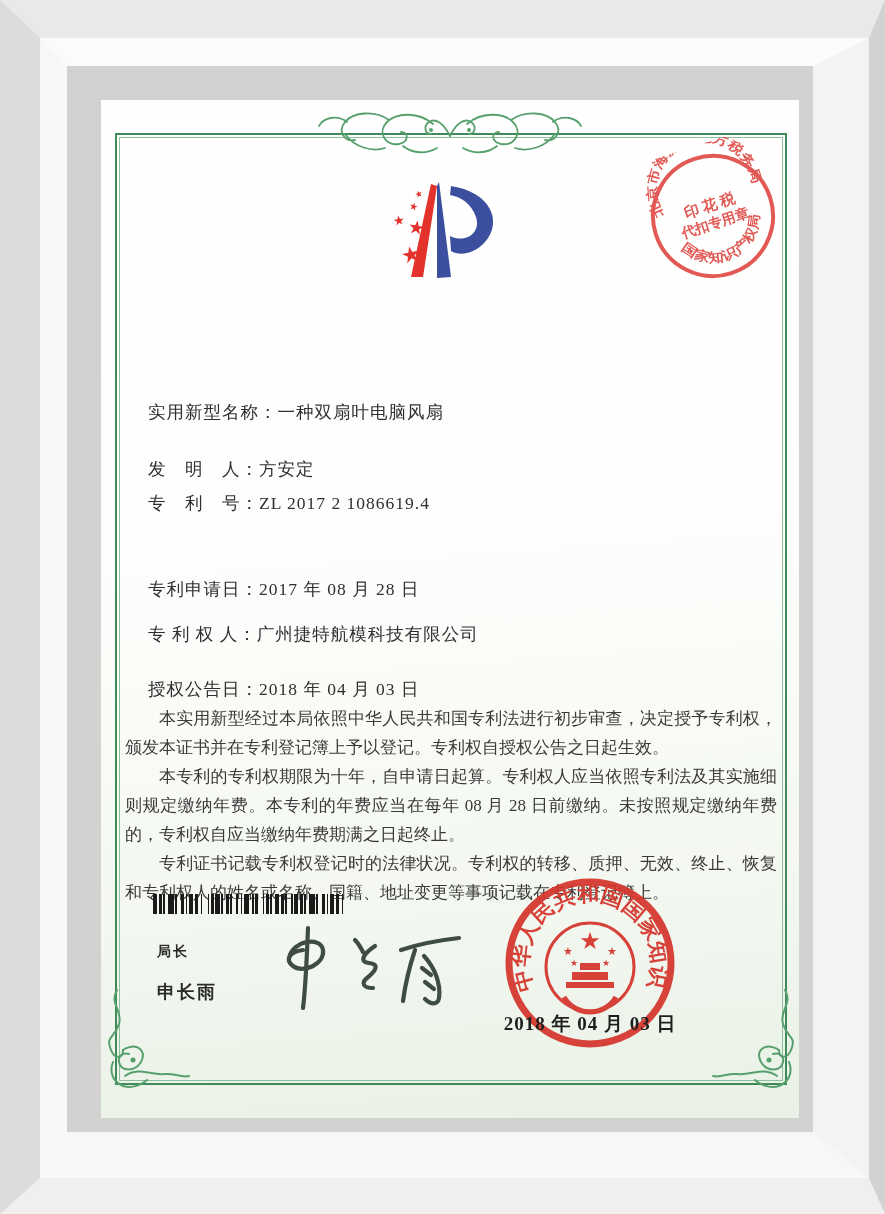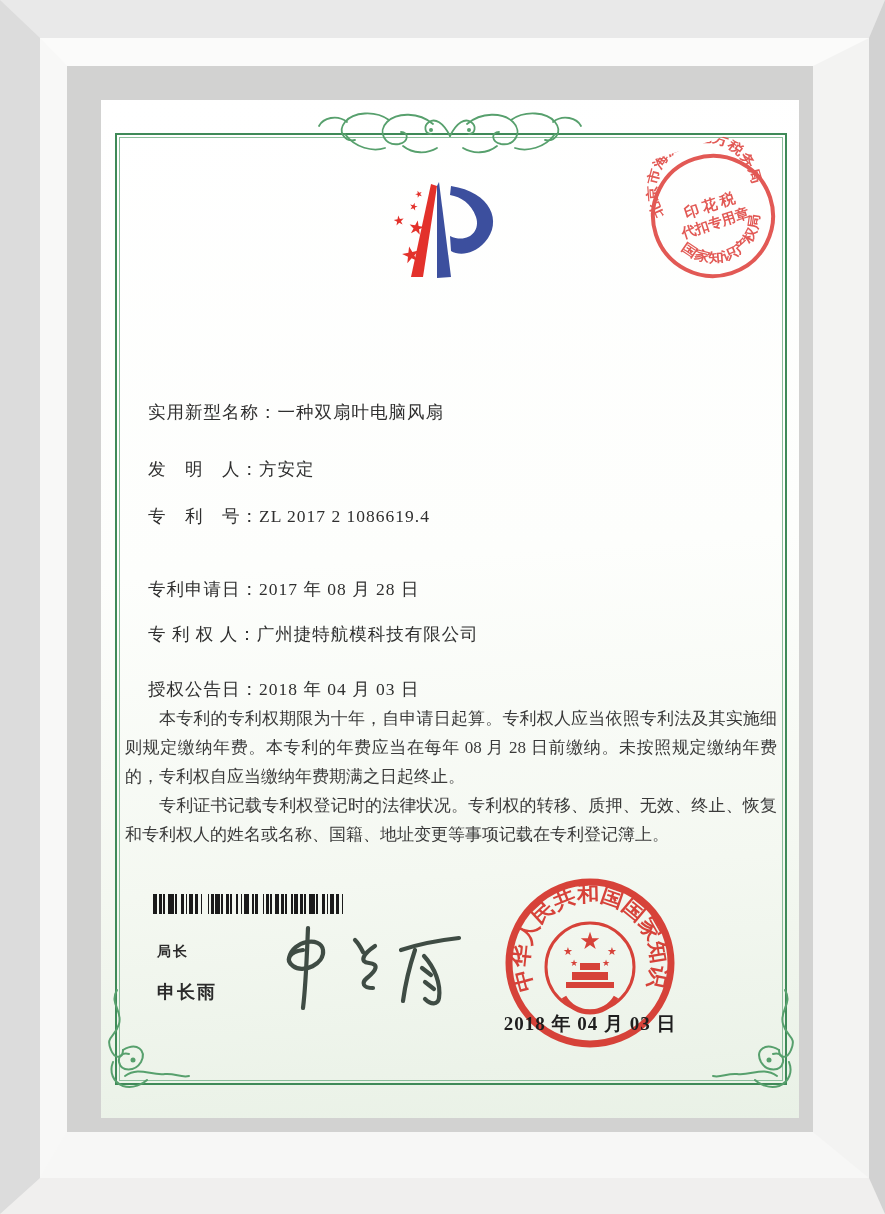--- a/index.html
+++ b/index.html
@@ -99,27 +99,28 @@
       <span class="star" style="left:37px;top:38px;font-size:19px;transform:rotate(10deg);">★</span>
       <span class="star" style="left:22px;top:34px;font-size:13px;transform:rotate(-8deg);">★</span>
       <span class="star" style="left:38px;top:22px;font-size:10px;transform:rotate(14deg);">★</span>
       <span class="star" style="left:44px;top:10px;font-size:9px;transform:rotate(-20deg);">★</span>
     </div>
 
 
     <div id="fields">
         <div class="frow" style="top: 300px;"><span>实用新型名称：</span><span>一种双扇叶电脑风扇</span></div>
         <div class="frow" style="top: 357px; font-family: Liberation Serif, serif;"><span>发　明　人：</span><span>方安定</span></div>
-        <div class="frow" style="top: 404px;"><span>专　利　号：</span><span>ZL 2017 2 1086619.4</span></div>
+        <div class="frow" style="top: 391px;"><span>专　利　号：</span><span>ZL 2017 2 1086619.4</span></div>
         <div class="frow" style="top: 477px;"><span>专利申请日：</span><span>2017 年 08 月 28 日</span></div>
         <div class="frow" style="top: 522px;"><span>专  利  权  人：</span><span>广州捷特航模科技有限公司</span></div>
         <div class="frow" style="top: 577px;"><span>授权公告日：</span><span>2018 年 04 月 03 日</span></div>
       </div>
 
     <div class="body" id="paragraphs">
+        <p>本实用新型经过本局依照中华人民共和国专利法进行初步审查，决定授予专利权，颁发本证书并在专利登记簿上予以登记。专利权自授权公告之日起生效。</p>
         <p>本专利的专利权期限为十年，自申请日起算。专利权人应当依照专利法及其实施细则规定缴纳年费。本专利的年费应当在每年 08 月 28 日前缴纳。未按照规定缴纳年费的，专利权自应当缴纳年费期满之日起终止。</p>
         <p>专利证书记载专利权登记时的法律状况。专利权的转移、质押、无效、终止、恢复和专利权人的姓名或名称、国籍、地址变更等事项记载在专利登记簿上。</p>
       </div>
 
     <div class="barcode" id="barcode">
         <div class="b" style="width: 4.5px; background: rgb(26, 26, 26);"></div>
         <div class="b" style="width: 1.5px; background: transparent;"></div>
         <div class="b" style="width: 3px; background: rgb(26, 26, 26);"></div>
         <div class="b" style="width: 1.5px; background: transparent;"></div>
         <div class="b" style="width: 1.5px; background: rgb(26, 26, 26);"></div>

